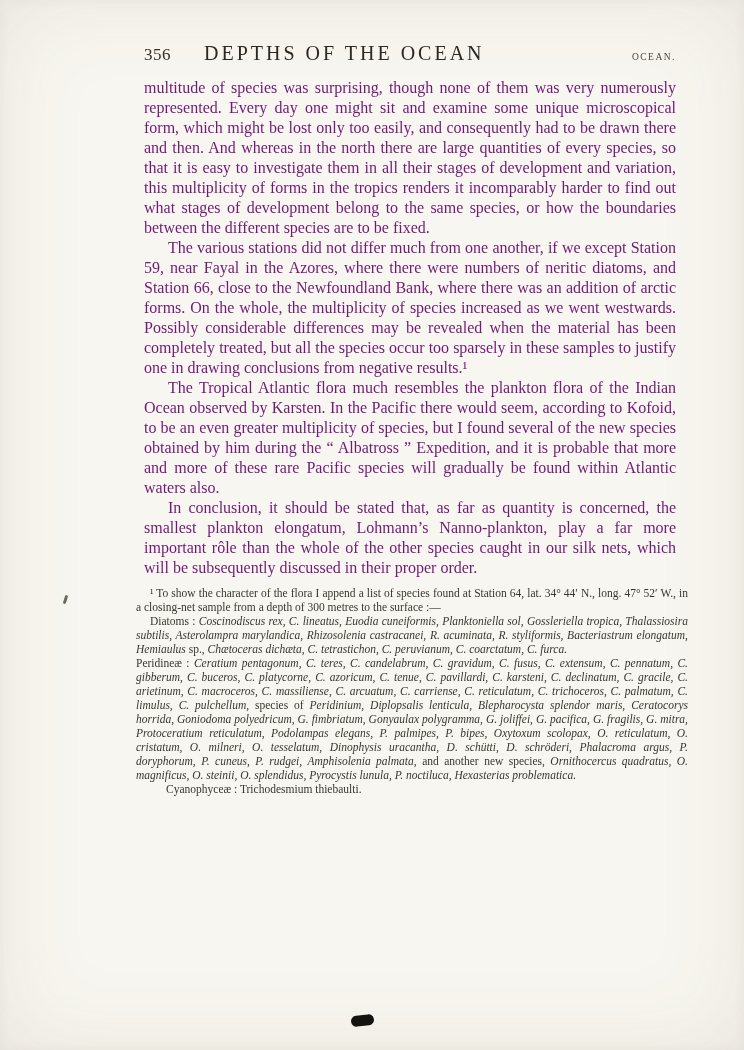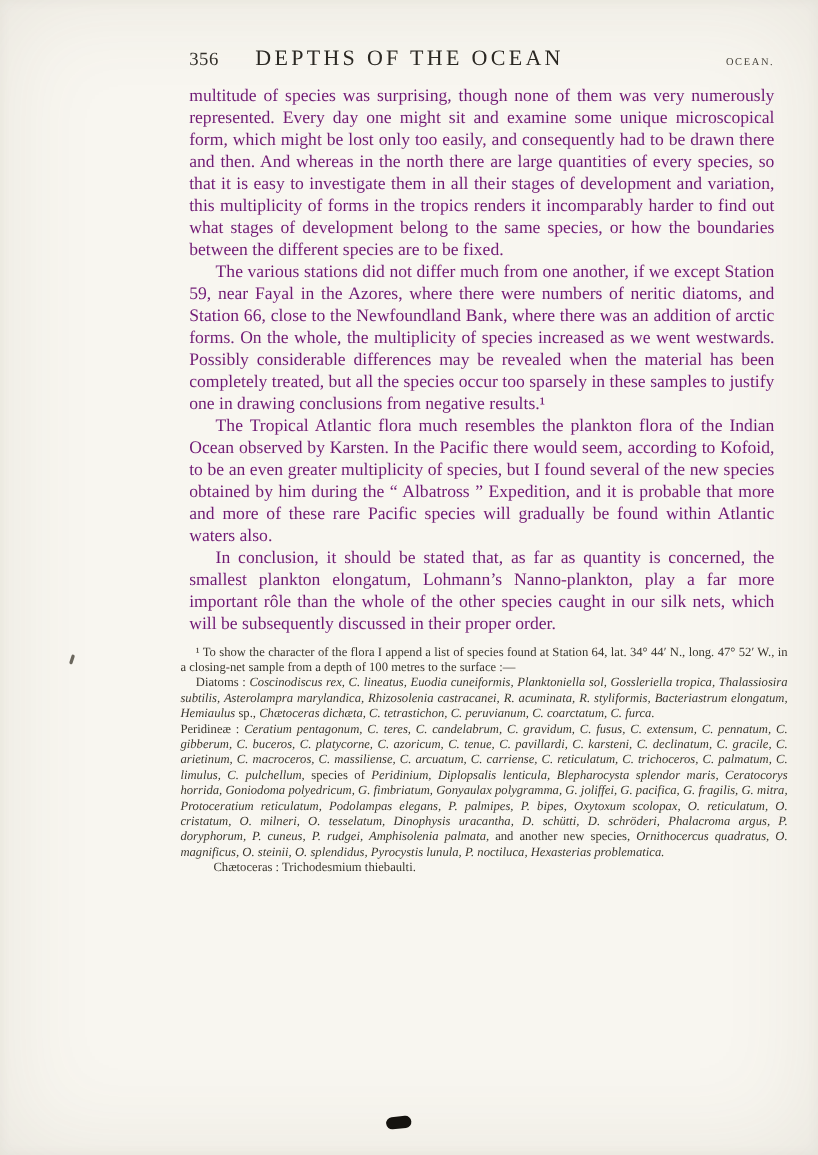--- a/index.html
+++ b/index.html
@@ -12,21 +12,21 @@
     position: relative;
     width: 744px;
     height: 1050px;
     background: #f8f6f0;
     box-shadow: inset 0 0 90px rgba(95, 85, 60, 0.10), inset 0 0 12px rgba(95,85,60,0.06);
     color: #33302a;
     overflow: hidden;
   }
   .content {
     position: absolute;
-    left: 172px;
+    left: 144px;
     top: 42px;
     width: 532px;
   }
   .header {
     display: flex;
     align-items: baseline;
     margin-bottom: 13px;
   }
   .page-number {
     font-size: 17px;
@@ -100,24 +100,24 @@
     </div>
 
     <div class="bodytext">
       <p class="no-indent">multitude of species was surprising, though none of them was very numerously represented.  Every day one might sit and examine some unique microscopical form, which might be lost only too easily, and consequently had to be drawn there and then.  And whereas in the north there are large quantities of every species, so that it is easy to investigate them in all their stages of development and variation, this multiplicity of forms in the tropics renders it incomparably harder to find out what stages of development belong to the same species, or how the boundaries between the different species are to be fixed.</p>
       <p>The various stations did not differ much from one another, if we except Station 59, near Fayal in the Azores, where there were numbers of neritic diatoms, and Station 66, close to the Newfoundland Bank, where there was an addition of arctic forms.  On the whole, the multiplicity of species increased as we went westwards.  Possibly considerable differences may be revealed when the material has been completely treated, but all the species occur too sparsely in these samples to justify one in drawing conclusions from negative results.¹</p>
       <p>The Tropical Atlantic flora much resembles the plankton flora of the Indian Ocean observed by Karsten.  In the Pacific there would seem, according to Kofoid, to be an even greater multiplicity of species, but I found several of the new species obtained by him during the “ Albatross ” Expedition, and it is probable that more and more of these rare Pacific species will gradually be found within Atlantic waters also.</p>
       <p>In conclusion, it should be stated that, as far as quantity is concerned, the smallest plankton elongatum, Lohmann’s Nanno-plankton, play a far more important rôle than the whole of the other species caught in our silk nets, which will be subsequently discussed in their proper order.</p>
     </div>
 
     <div class="footnote">
-      <p class="fn-indent">¹ To show the character of the flora I append a list of species found at Station 64, lat. 34° 44′ N., long. 47° 52′ W., in a closing-net sample from a depth of 100 metres to the surface :—</p>
+      <p class="fn-indent">¹ To show the character of the flora I append a list of species found at Station 64, lat. 34° 44′ N., long. 47° 52′ W., in a closing-net sample from a depth of 300 metres to the surface :—</p>
       <p class="fn-indent"><span>Diatoms : </span><span style="font-style: italic;">Coscinodiscus rex, C. lineatus, Euodia cuneiformis, Planktoniella sol, Gossleriella tropica, Thalassiosira subtilis, Asterolampra marylandica, Rhizosolenia castracanei, R. acuminata, R. styliformis, Bacteriastrum elongatum, Hemiaulus </span><span>sp., </span><span style="font-style: italic;">Chætoceras dichæta, C. tetrastichon, C. peruvianum, C. coarctatum, C. furca.</span></p>
       <p><span>Peridineæ : </span><span style="font-style: italic;">Ceratium pentagonum, C. teres, C. candelabrum, C. gravidum, C. fusus, C. extensum, C. pennatum, C. gibberum, C. buceros, C. platycorne, C. azoricum, C. tenue, C. pavillardi, C. karsteni, C. declinatum, C. gracile, C. arietinum, C. macroceros, C. massiliense, C. arcuatum, C. carriense, C. reticulatum, C. trichoceros, C. palmatum, C. limulus, C. pulchellum, </span><span>species of </span><span style="font-style: italic;">Peridinium, Diplopsalis lenticula, Blepharocysta splendor maris, Ceratocorys horrida, Goniodoma polyedricum, G. fimbriatum, Gonyaulax polygramma, G. joliffei, G. pacifica, G. fragilis, G. mitra, Protoceratium reticulatum, Podolampas elegans, P. palmipes, P. bipes, Oxytoxum scolopax, O. reticulatum, O. cristatum, O. milneri, O. tesselatum, Dinophysis uracantha, D. schütti, D. schröderi, Phalacroma argus, P. doryphorum, P. cuneus, P. rudgei, Amphisolenia palmata, </span><span>and another new species, </span><span style="font-style: italic;">Ornithocercus quadratus, O. magnificus, O. steinii, O. splendidus, Pyrocystis lunula, P. noctiluca, Hexasterias problematica.</span></p>
-      <p class="fn-indent2"><span>Chætoceras : </span><span style="">Trichodesmium thiebaulti.</span></p>
+      <p class="fn-indent2"><span>Cyanophyceæ : </span><span style="">Trichodesmium thiebaulti.</span></p>
     </div>
 
   </div>
 
   <div class="artifact-speck"></div>
   <div class="artifact-blob"></div>
 
 </div>
 
 </body></html>

